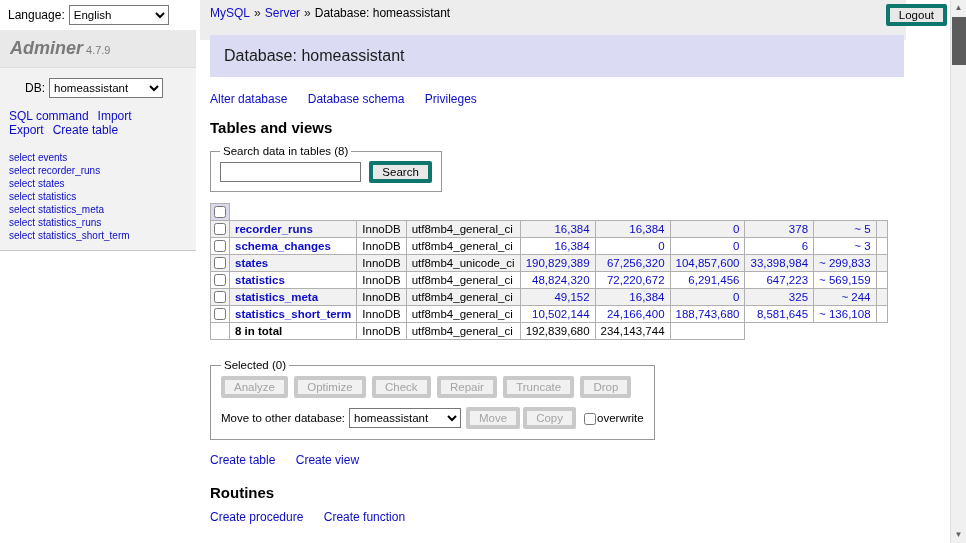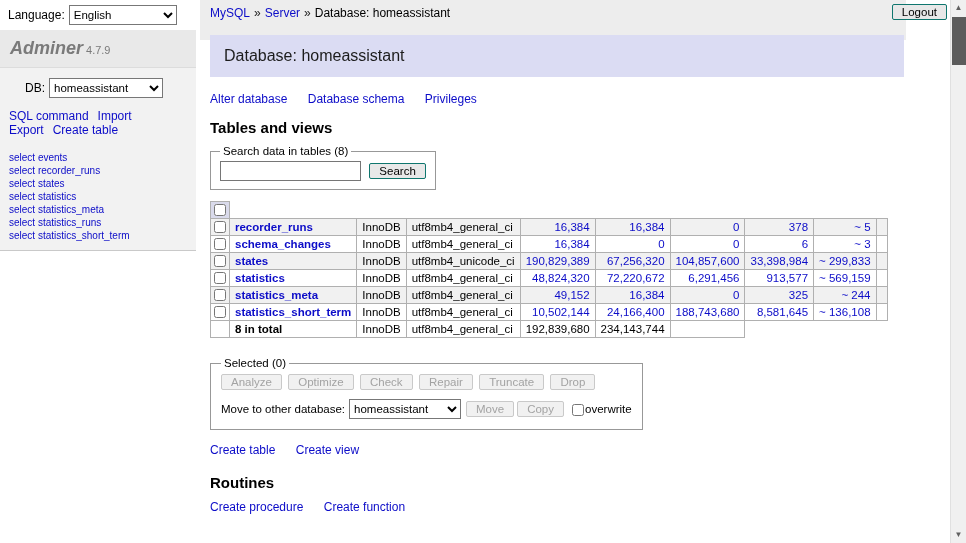--- a/index.html
+++ b/index.html
@@ -6,29 +6,29 @@
   html, body { margin:0; padding:0; }
   body{
     position:relative; width:966px; height:543px; overflow:hidden;
     font-family:"Liberation Sans","DejaVu Sans",sans-serif;
     font-size:12px; color:#000; background:#fff;
   }
   a{ color:#0c0cc8; text-decoration:none; cursor:pointer; }
 
   button{
     font-family:inherit; font-size:11.5px; padding:1px 9px;
-    background:#e8e8e8; border:1px solid #0f766e; border-radius:2px; color:#000;
+    background:#e8e8e8; border:4px solid #0f766e; border-radius:2px; color:#000;
   }
   button:disabled{ color:#a3a3a3; background:#f1f1f1; border-color:#c9c9c9; }
   select{ font-family:inherit; font-size:11.5px; background:#fff; border:1px solid #777; height:20px; }
   input[type="checkbox"]{ width:12px; height:12px; margin:1px; vertical-align:middle; }
 
   
   #lang{ position:absolute; top:5px; left:8px; }
-  #lang select{ width:108px; margin-left:4px; }
+  #lang select{ width:100px; margin-left:4px; }
   #logout{ position:absolute; top:4px; right:19px; }
 
   
   #sidebar{ position:absolute; top:30px; left:0; width:196px; background:#f2f2f2;
             border-bottom:1px solid #c9c9c9; padding-bottom:8px; }
   #sidebar h1{ margin:0 0 10px; padding:8px 10px 8px; background:#e9e9e9; border-bottom:1px solid #dcdcdc;
                font-size:18px; font-weight:bold; font-style:italic; color:#7a7a7a; }
   #sidebar h1 .version{ font-size:11px; font-weight:normal; font-style:normal; color:#7a7a7a; margin-left:3px; }
   .db-row{ margin:0 2px 12px; padding:0 23px; }
   .db-row select{ width:114px; margin-left:4px; }
@@ -202,21 +202,21 @@
         </tr>
 
         <tr>
           <td class="check-col"><input type="checkbox" style=""></td>
           <th><a>statistics</a></th>
           <td>InnoDB</td>
           <td>utf8mb4_general_ci</td>
           <td class="num"><a>48,824,320</a></td>
           <td class="num"><a>72,220,672</a></td>
           <td class="num"><a>6,291,456</a></td>
-          <td class="num"><a>913,577</a></td>
+          <td class="num"><a>647,223</a></td>
           <td class="num"><a>~ 569,159</a></td>
           <td></td>
         </tr>
 
         <tr>
           <td class="check-col"><input type="checkbox" style=""></td>
           <th><a>statistics_meta</a></th>
           <td>InnoDB</td>
           <td>utf8mb4_general_ci</td>
           <td class="num"><a>49,152</a></td>

